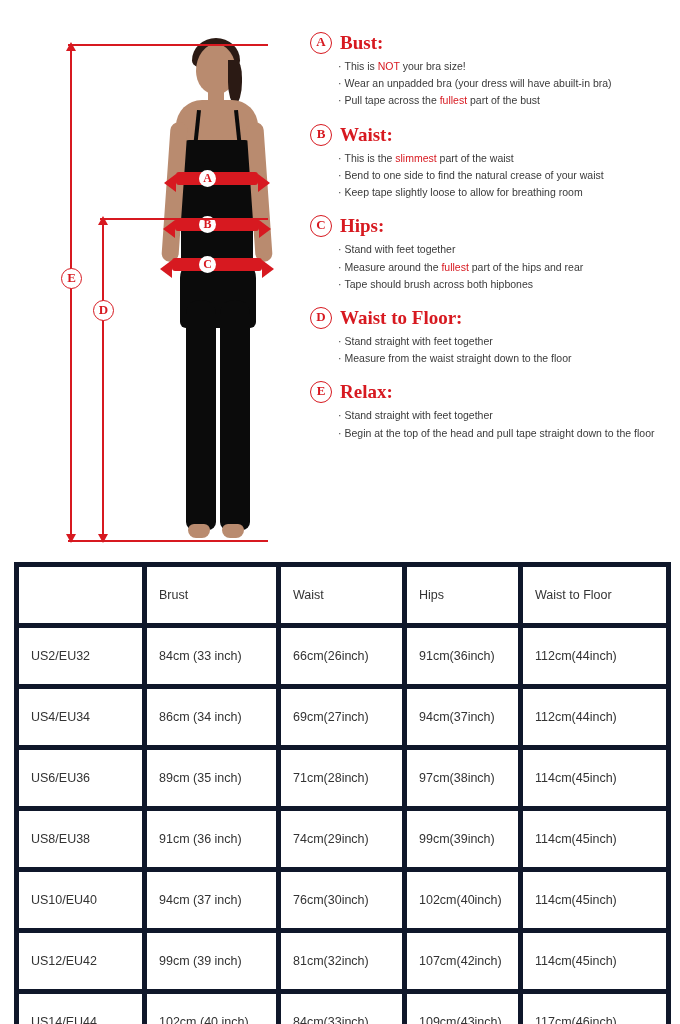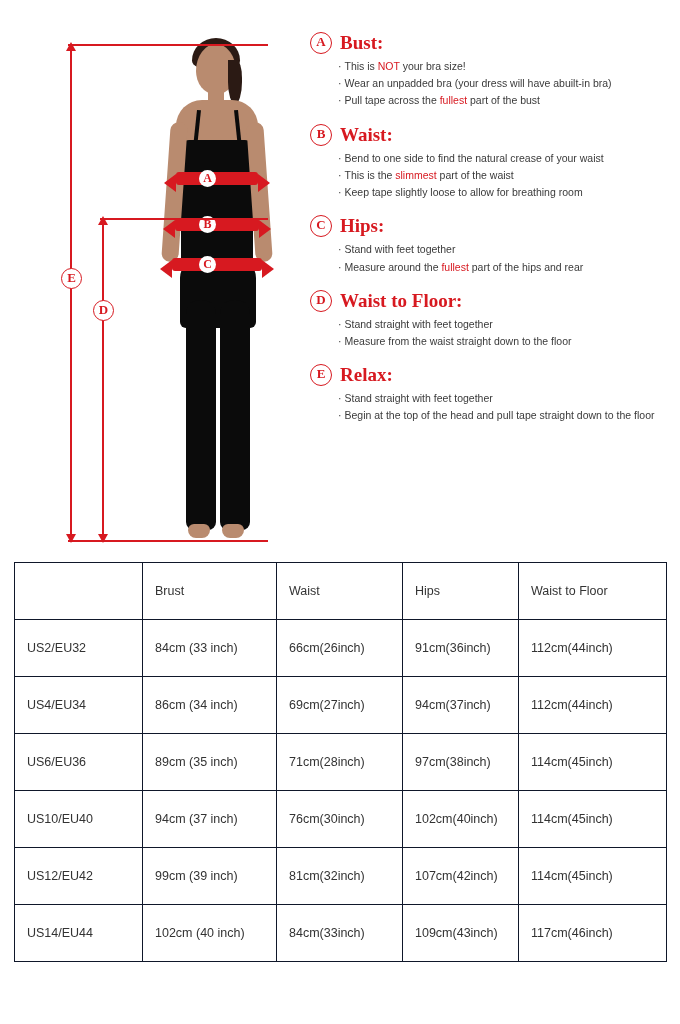--- a/index.html
+++ b/index.html
@@ -247,21 +247,21 @@
     position: absolute;
     left: 14px; top: 562px;
     width: 652px;
   }
   table {
     border-collapse: collapse;
     width: 652px;
     table-layout: fixed;
   }
   th, td {
-    border: 1px solid #0f172a;
+    border: 5px solid #0f172a;
     height: 56px;
     padding: 0 12px;
     font-size: 12.5px;
     font-weight: normal;
     text-align: left;
     color: #333;
     vertical-align: middle;
   }
   th { color: #333; }
   col.c0 { width: 128px; }
@@ -335,32 +335,33 @@
       <div class="guide-item"><span class="bullet">·</span><span>This is </span><span class="emph">NOT</span><span> your bra size!</span></div>
       <div class="guide-item"><span class="bullet">·</span><span>Wear an unpadded bra (your dress will have abuilt-in bra)</span></div>
       <div class="guide-item"><span class="bullet">·</span><span>Pull tape across the </span><span class="emph">fullest</span><span> part of the bust</span></div>
     </div>
 
     <div class="guide-block">
       <div class="guide-heading">
         <span class="heading-badge">B</span>
         <span class="heading-text">Waist:</span>
       </div>
+      <div class="guide-item"><span class="bullet">·</span><span>This is the </span><span class="emph">slimmest</span><span> part of the waist</span></div>
       <div class="guide-item"><span class="bullet">·</span><span>Bend to one side to find the natural crease of your waist</span></div>
-      <div class="guide-item"><span class="bullet">·</span><span>This is the </span><span class="emph">slimmest</span><span> part of the waist</span></div>
       <div class="guide-item"><span class="bullet">·</span><span>Keep tape slightly loose to allow for breathing room</span></div>
     </div>
 
     <div class="guide-block">
       <div class="guide-heading">
         <span class="heading-badge">C</span>
         <span class="heading-text">Hips:</span>
       </div>
       <div class="guide-item"><span class="bullet">·</span><span>Stand with feet together</span></div>
       <div class="guide-item"><span class="bullet">·</span><span>Measure around the </span><span class="emph">fullest</span><span> part of the hips and rear</span></div>
+      <div class="guide-item"><span class="bullet">·</span><span>Tape should brush across both hipbones</span></div>
     </div>
 
     <div class="guide-block">
       <div class="guide-heading">
         <span class="heading-badge">D</span>
         <span class="heading-text">Waist to Floor:</span>
       </div>
       <div class="guide-item"><span class="bullet">·</span><span>Stand straight with feet together</span></div>
       <div class="guide-item"><span class="bullet">·</span><span>Measure from the  waist   straight down to the floor  </span></div>
     </div>
@@ -411,20 +412,27 @@
         <td>112cm(44inch)</td>
       </tr>
       <tr>
         <td>US6/EU36</td>
         <td>89cm (35 inch)</td>
         <td>71cm(28inch)</td>
         <td>97cm(38inch)</td>
         <td>114cm(45inch)</td>
       </tr>
       <tr>
+        <td>US8/EU38</td>
+        <td>91cm (36 inch)</td>
+        <td>74cm(29inch)</td>
+        <td>99cm(39inch)</td>
+        <td>114cm(45inch)</td>
+      </tr>
+      <tr>
         <td>US10/EU40</td>
         <td>94cm (37 inch)</td>
         <td>76cm(30inch)</td>
         <td>102cm(40inch)</td>
         <td>114cm(45inch)</td>
       </tr>
       <tr>
         <td>US12/EU42</td>
         <td>99cm (39 inch)</td>
         <td>81cm(32inch)</td>

